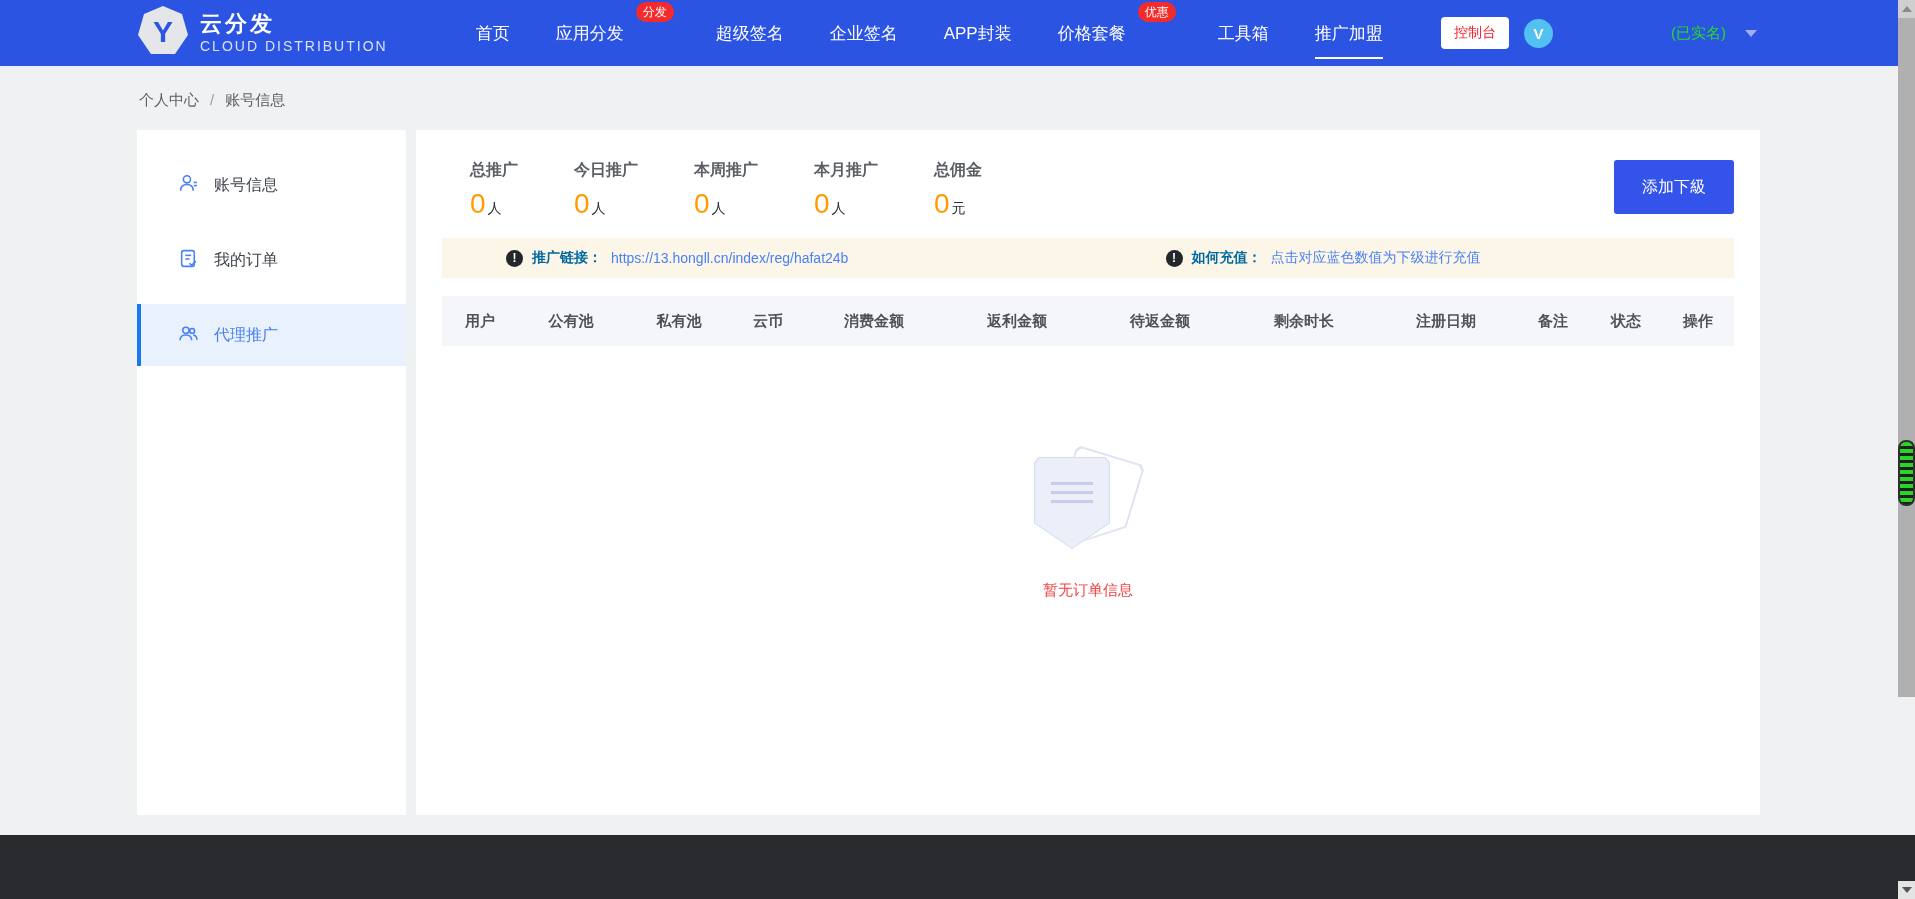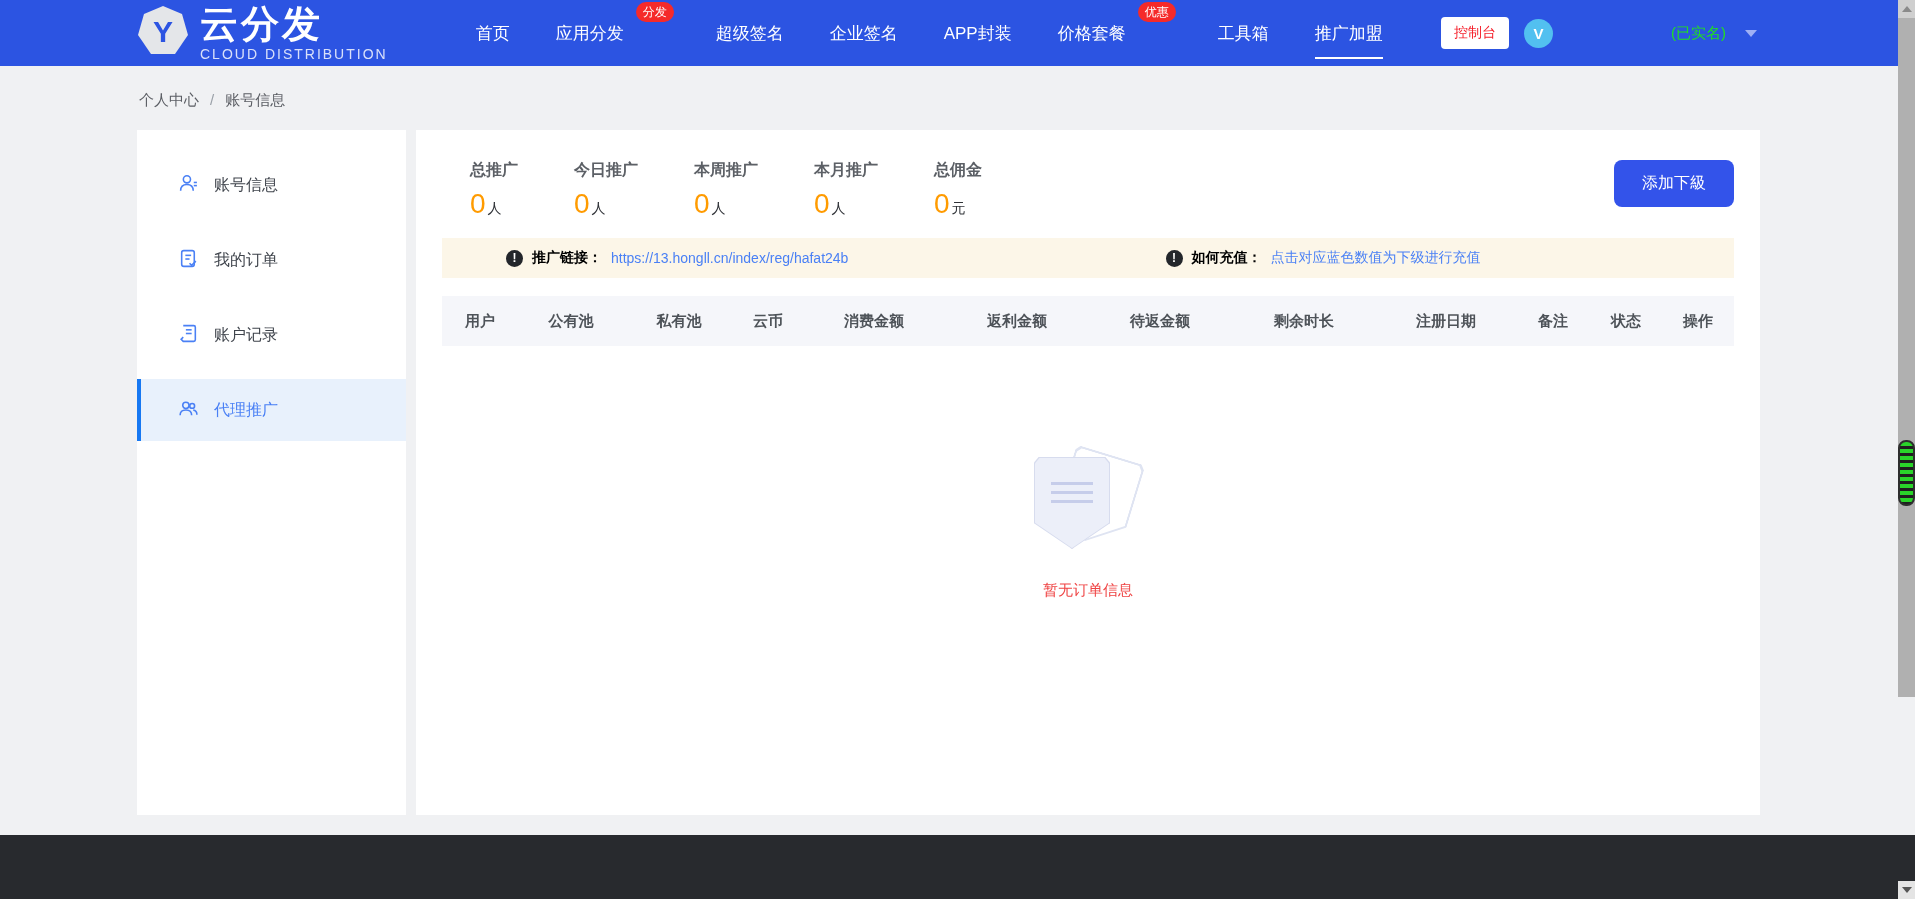--- a/index.html
+++ b/index.html
@@ -2,21 +2,21 @@
 <html><head>
 <meta charset="utf-8">
 <style>
   * { margin:0; padding:0; box-sizing:border-box; }
   html,body { width:1915px; height:899px; overflow:hidden; }
   body { font-family:"Liberation Sans","DejaVu Sans",sans-serif; background:#f0f1f3; position:relative; }
 
   
   .navbar { height:66px; background:#2c54e2; display:flex; align-items:center; padding-left:137px; }
   .logo { display:flex; align-items:center; gap:11px; cursor:pointer; }
-  .logo-text-main { font-size:38px; color:#fff; font-weight:700; letter-spacing:3px; line-height:1; }
+  .logo-text-main { font-size:22px; color:#fff; font-weight:700; letter-spacing:3px; line-height:1; }
   .logo-text-sub { font-size:14px; color:rgba(255,255,255,.82); letter-spacing:2px; margin-top:3px; }
   .nav-items { display:flex; margin-left:88px; align-items:center; }
   .nav-item { position:relative; color:#fff; font-size:17px; cursor:pointer; margin-right:46px; padding:4px 0; white-space:nowrap; }
   .nav-item.has-badge { margin-right:92px; }
   .nav-item.active::after { content:""; position:absolute; left:0; right:0; bottom:-10px; height:2px; background:#fff; }
   .nav-badge { position:absolute; top:-16px; left:calc(100% + 12px); background:#f switching; background:#f52a2a; color:#fff; font-size:12px; line-height:1; padding:4px 7px; border-radius:10px; white-space:nowrap; }
   .nav-right { margin-left:auto; display:flex; align-items:center; margin-right:158px; }
   .console-btn { background:#fff; color:#f5222d; border:none; border-radius:4px; font-size:14px; padding:7px 13px; cursor:pointer; font-family:inherit; }
   .avatar { width:29px; height:29px; border-radius:50%; background:#52c0f0; color:#fff; font-weight:700; font-size:15px; display:flex; align-items:center; justify-content:center; margin-left:15px; }
   .user-status { margin-left:118px; display:flex; align-items:center; gap:19px; cursor:pointer; }
@@ -37,28 +37,28 @@
 
   .main { flex:1; background:#fff; padding:30px 26px 0; }
 
   
   .main-top { display:flex; align-items:flex-start;gap:20px; }
   .stats { display:flex; gap:56px; margin-left:28px; }
   .stat-label { font-size:16px; font-weight:700; color:#5c6066; }
   .stat-line { margin-top:7px; }
   .stat-value { font-size:28px; color:#ff9b00; }
   .stat-unit { font-size:14px; color:#2f3237; margin-left:2px; }
-  .add-btn { margin-left:auto; width:120px; height:47px; background:#3353ea; color:#fff; border:none; border-radius:8px; font-size:16px; cursor:pointer; font-family:inherit; }
+  .add-btn { margin-left:auto; width:120px; height:54px; background:#3353ea; color:#fff; border:none; border-radius:3px; font-size:16px; cursor:pointer; font-family:inherit; }
 
   
   .banner { margin-top:18px; height:40px; background:#fcf6e8; display:flex; align-items:center; font-size:14px; }
   .banner-left { width:56%; display:flex; align-items:center; gap:9px; padding-left:64px; }
   .banner-right { display:flex; align-items:center; gap:9px; }
   .info-icon { width:17px; height:17px; border-radius:50%; background:#23262b; color:#fff; font-size:12px; font-weight:700; line-height:17px; text-align:center; flex:0 0 auto; }
-  .banner-label { font-weight:700; color:#000000; white-space:nowrap; }
+  .banner-label { font-weight:700; color:#0369a1; white-space:nowrap; }
   .banner-link { color:#4a80f5; cursor:pointer; white-space:nowrap; }
 
   
   .table-header { margin-top:18px; height:50px; background:#f5f6fa; display:flex; align-items:center; font-size:15px; font-weight:700; color:#4e5359; }
   .col { text-align:center; }
   .c1{width:76px;} .c2{width:106px;} .c3{width:110px;} .c4{width:68px;}
   .c5{width:144px;} .c6{width:142px;} .c7{width:144px;} .c8{width:144px;}
   .c9{width:140px;} .c10{width:74px;} .c11{width:72px;} .c12{width:72px;}
 
   
@@ -152,30 +152,20 @@
       <span>
         <svg width="21" height="21" viewBox="0 0 20 20" fill="none" stroke="#4a80f5" stroke-width="1.5">
           <rect x="3.5" y="2.5" width="12" height="15" rx="2"></rect>
             <line x1="7" y1="7" x2="12.5" y2="7"></line>
             <line x1="7" y1="10.5" x2="11" y2="10.5"></line>
             <path d="M11,14.5 l2,2 l4,-4"></path>
         </svg>
       </span>
       <span>我的订单</span>
     </div>
-    <div class="side-item">
-      <span>
-        <svg width="21" height="21" viewBox="0 0 20 20" fill="none" stroke="#4a80f5" stroke-width="1.5">
-          <path d="M5,2.5 h10 a1.5,1.5 0 0 1 1.5,1.5 v12 a1.5,1.5 0 0 1 -1.5,1.5 h-10 l-2,-2 l2,-2"></path>
-          <line x1="7.5" y1="6.5" x2="13" y2="6.5"></line>
-            <line x1="7.5" y1="10" x2="13" y2="10"></line>
-        </svg>
-      </span>
-      <span>账户记录</span>
-    </div>
     <div class="side-item active">
       <span>
         <svg width="21" height="21" viewBox="0 0 20 20" fill="none" stroke="#4a80f5" stroke-width="1.5">
           <circle cx="7.5" cy="7" r="3"></circle>
             <circle cx="13.5" cy="7.5" r="2.3"></circle>
           <path d="M2,16.5 c0,-3.4 2.3,-5 5.5,-5 s5.5,1.6 5.5,5"></path>
             <path d="M14.5,11.5 c2.2,0.3 3.5,1.8 3.5,4.5"></path>
         </svg>
       </span>
       <span>代理推广</span>

